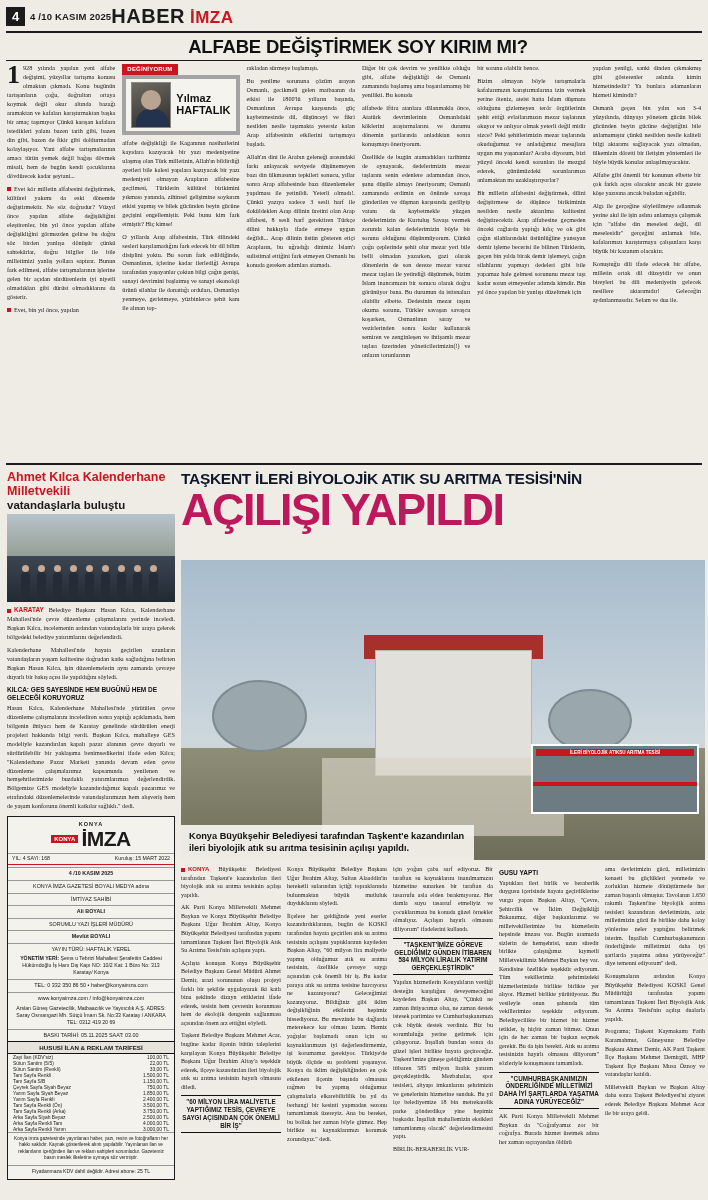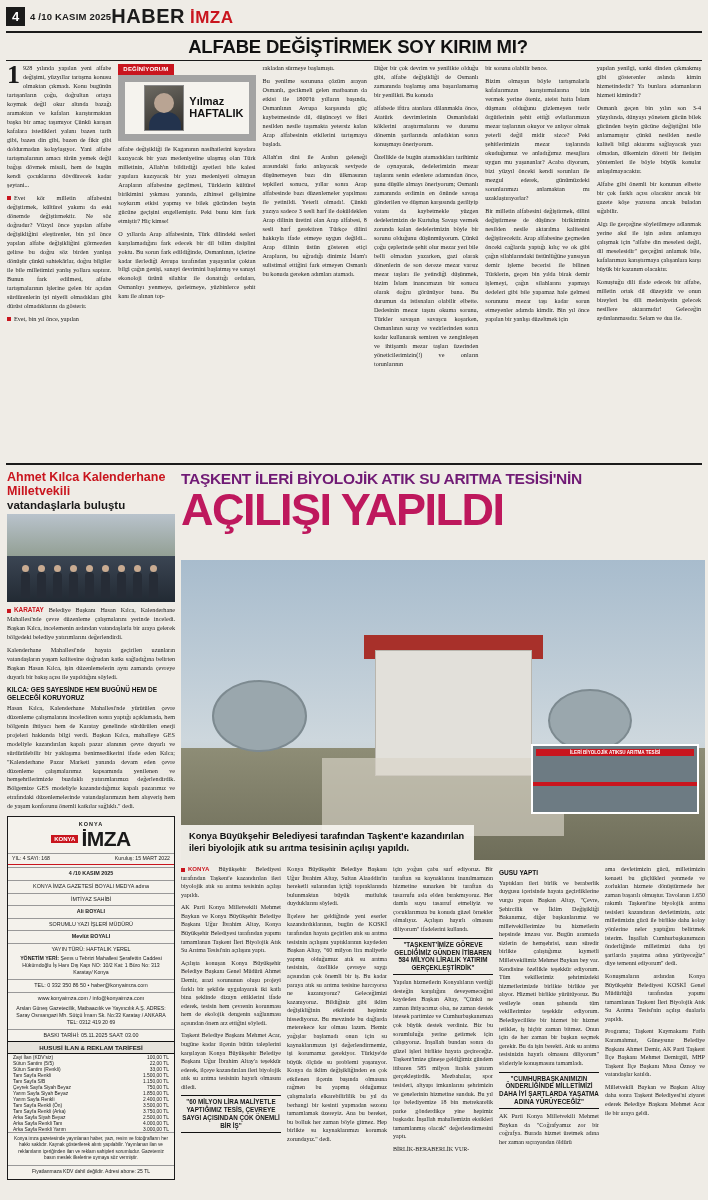--- a/index.html
+++ b/index.html
@@ -49,21 +49,21 @@
     float:left; font-size:26px; line-height:21px; font-weight:bold; padding-right:3px; font-family:"Liberation Serif",serif;
   }
   .bullet { display:inline-block; width:4px; height:4px; background:#c9151e; margin-right:3px; vertical-align:middle;}
 
   
   .author-box { width:100%; margin:0 0 4px 0; }
   .author-tag {
     background:#c9151e; color:#fff; font-family:"Liberation Sans",sans-serif;
     font-size:6px; font-weight:bold; padding:1px 5px; display:inline-block; letter-spacing:.2px;
   }
-  .author-card { border:7px solid #a3a3a3; background:#f5f3ee; padding:3px 5px 3px 19px; display:flex; align-items:center; gap:5px; }
+  .author-card { border:4px solid #a3a3a3; background:#f5f3ee; padding:3px 5px 3px 5px; display:flex; align-items:center; gap:5px; }
   .author-photo { width:40px; height:46px; background:linear-gradient(160deg,#6d6a62,#2f2d2a); border:1px solid #888; position:relative; flex:none;}
   .author-photo::after{content:"";position:absolute;left:9px;top:7px;width:20px;height:20px;border-radius:50%;background:#b9a493;}
   .author-photo::before{content:"";position:absolute;left:4px;bottom:0;width:32px;height:18px;border-radius:14px 14px 0 0;background:#23334d;}
   .author-name { font-family:"Liberation Sans",sans-serif; font-weight:bold; font-size:11px; line-height:1.05; color:#111;}
   .author-name span { display:block; }
 
   
   .bottom { display:flex; gap:6px; padding:6px 7px 0 7px; }
 
   
@@ -79,21 +79,21 @@
   .lphoto .h{position:absolute;bottom:4px;width:9px;height:26px;background:#262c36;border-radius:4px 4px 0 0;}
   .lphoto .h::after{content:"";position:absolute;left:1px;top:-7px;width:7px;height:7px;border-radius:50%;background:#c9ab91;}
   .lead-red { color:#c9151e; font-family:"Liberation Sans",sans-serif; font-weight:bold; font-size:6.4px;}
   .lcol p { font-size:6.2px; line-height:1.45; text-align:justify; margin:0 0 4px 0;}
   .subhead { font-family:"Liberation Sans",sans-serif; font-weight:bold; font-size:6.5px; color:#111; margin:4px 0 2px 0; line-height:1.2;}
 
   
   .rblock { flex:1; }
   .hl-small {
     font-family:"Liberation Sans",sans-serif; font-weight:bold; font-size:15.5px; line-height:1.05;
-    color:#701a75; letter-spacing:-.3px;
+    color:#0f172a; letter-spacing:-.3px;
   }
   .hl-big {
     font-family:"Liberation Sans",sans-serif; font-weight:bold; font-size:45px; line-height:.95;
     color:#be185d; letter-spacing:-1.5px; margin:2px 0 4px 0;
   }
   .mainphoto { position:relative; width:100%; height:300px; overflow:hidden; background:#8fa2b4;margin-top:28px; }
   .mp-sky{position:absolute;inset:0;background:linear-gradient(#a8bccd,#cdd7dd 60%,#b9b6a6);}
   .mp-ground{position:absolute;left:0;right:0;bottom:0;height:112px;background:linear-gradient(#8e8d76,#6e6d59);}
   .mp-bldg{position:absolute;left:37%;top:30%;width:30%;height:42%;background:#e2e0da;border:1px solid #b9b6ae;}
   .mp-roof{position:absolute;left:35%;top:25%;width:34%;height:8%;background:#a8302a;}

